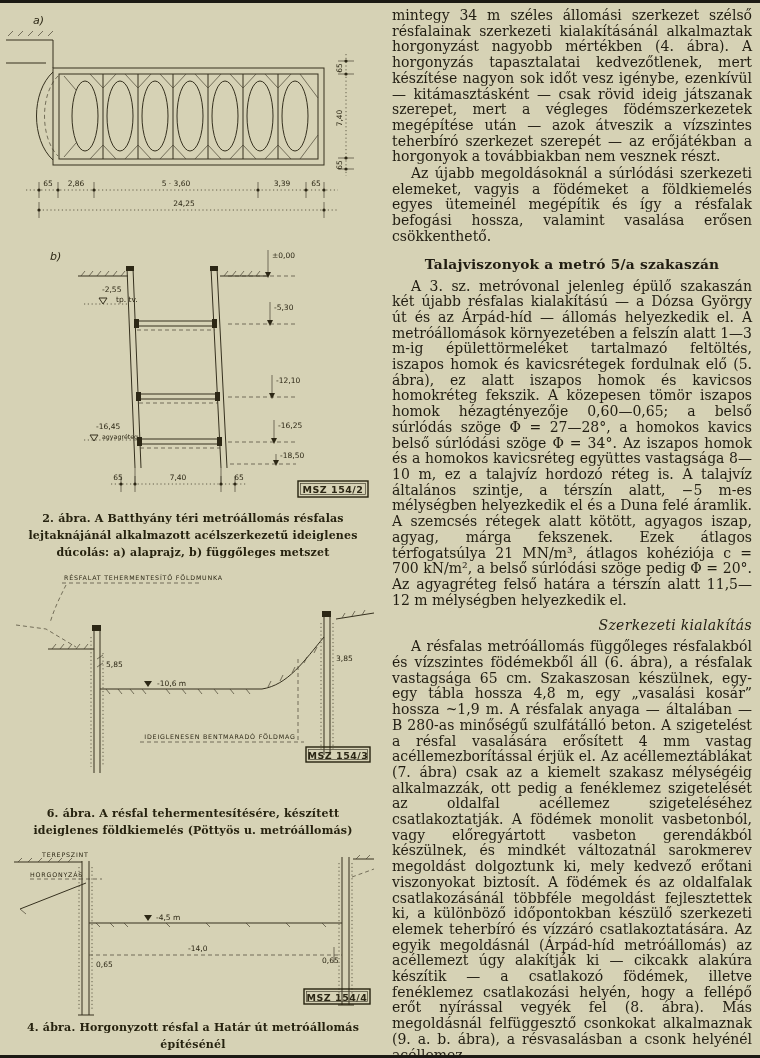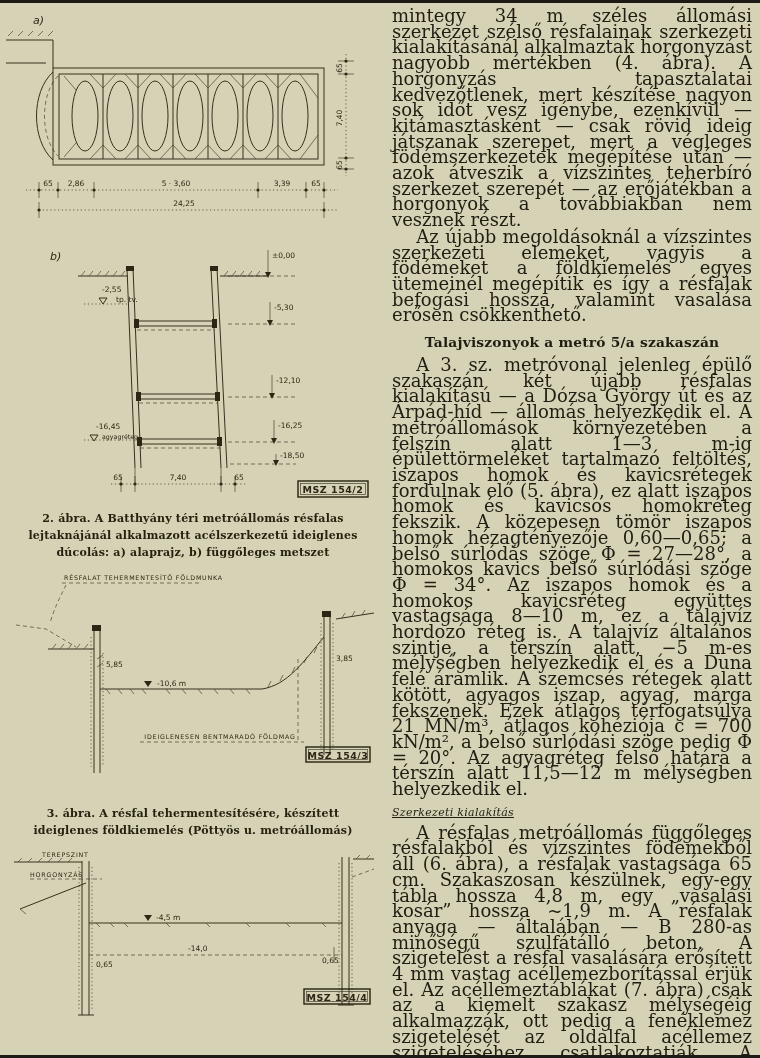--- a/index.html
+++ b/index.html
@@ -32,31 +32,31 @@
   .ink{fill:#2c2715;}
   text{fill:#2c2715;font-family:"DejaVu Sans", sans-serif;}
   .num{font-size:7.5px;}
   .hand{font-size:6.3px;letter-spacing:.8px;}
   .stampbox{fill:none;stroke:#26220f;stroke-width:1.4;}
   .stamptext{font-size:9.5px;font-weight:bold;letter-spacing:.5px;}
 
   
   .col-right p{
     margin:0;text-align:justify;
-    font-size:18px;line-height:15.7px;
+    font-size:14px;line-height:15.7px;
   }
   .col-right p.indent{text-indent:1.35em;}
   .col-right p + p{margin-top:1px;}
   .sect-heading{
     font-weight:bold;font-size:13.8px;text-align:center;
     margin:11px 0 7px 0;letter-spacing:.2px;
   }
   .sect-subheading{
-    font-style:italic;font-size:11px;text-align:left;
-    margin:9px 0 6px 0;letter-spacing:.3px;text-decoration:underline;
+    font-style:italic;font-size:14px;text-align:right;
+    margin:9px 0 6px 0;letter-spacing:.3px;
   }
 </style>
 </head>
 <body>
 
 <div class="scan-edge top"></div>
 
 <div class="page">
 
   <div class="col-left">
@@ -252,21 +252,21 @@
       <text x="214" y="172" class="hand" text-anchor="middle">IDEIGLENESEN BENTMARADÓ FÖLDMAG</text>
       <path class="dash" d="M134,175 H298"></path>
 
       <g>
         <rect x="300" y="180" width="64" height="15" class="stampbox"></rect>
         <rect x="302.5" y="182.5" width="59" height="10" class="thin"></rect>
         <text x="332" y="191.5" class="stamptext" text-anchor="middle">MSZ 154/3</text>
       </g>
     </svg>
 
-    <div class="fig-caption tight">3. ábra. A résfal tehermentesítésére, készített ideiglenes földkiemelés (Pöttyös u. metróállomás)</div>
+    <div class="fig-caption tight">6. ábra. A résfal tehermentesítésére, készített ideiglenes földkiemelés (Pöttyös u. metróállomás)</div>
 
     <svg class="fig" width="374" height="172" viewBox="0 0 374 172" style="margin-top:8px;">
 
       <text x="36" y="10" class="hand">TEREPSZINT</text>
       <path class="drawline" d="M8,15 H76 M347,12 H368"></path>
       <path class="thin" d="M12,15 l4,-4 M22,15 l4,-4 M32,15 l4,-4 M42,15 l4,-4 M52,15 l4,-4 M62,15 l4,-4 M350,12 l4,-4 M360,12 l4,-4"></path>
 
       <text x="24" y="30" class="hand">HORGONYZÁS</text>
       <path class="dash" d="M24,32 H96"></path>
       <path class="drawline" d="M80,36 L14,62"></path>
@@ -299,26 +299,27 @@
       <text x="90" y="120" class="num">0,65</text>
       <text x="316" y="116" class="num">0,65</text>
 
       <g>
         <rect x="298" y="142" width="66" height="15" class="stampbox"></rect>
         <rect x="300.5" y="144.5" width="61" height="10" class="thin"></rect>
         <text x="331" y="153.5" class="stamptext" text-anchor="middle">MSZ 154/4</text>
       </g>
     </svg>
 
+    <div class="fig-caption tight">4. ábra. Horgonyzott résfal a Határ út metróállomás építésénél</div>
 
   </div>
 
   <div class="col-right">
     <p>mintegy 34 m széles állomási szerkezet szélső résfalainak szerkezeti kialakításánál alkalmaztak horgonyzást nagyobb mértékben (4. ábra). A horgonyzás tapasztalatai kedvezőtlenek, mert készítése nagyon sok időt vesz igénybe, ezenkívül — kitámasztásként — csak rövid ideig játszanak szerepet, mert a végleges födémszerkezetek megépítése után — azok átveszik a vízszintes teherbíró szerkezet szerepét — az erőjátékban a horgonyok a továbbiakban nem vesznek részt.</p>
-    <p class="indent">Az újabb megoldásoknál a vízszintes szerkezeti elemeket, vagyis a födémeket a földkiemelés egyes ütemeinél megépítik és így a résfalak befogási hossza, valamint vasalása erősen csökkenthető.</p>
+    <p class="indent">Az újabb megoldásoknál a súrlódási szerkezeti elemeket, vagyis a födémeket a földkiemelés egyes ütemeinél megépítik és így a résfalak befogási hossza, valamint vasalása erősen csökkenthető.</p>
     <div class="sect-heading">Talajviszonyok a metró 5/a szakaszán</div>
     <p class="indent">A 3. sz. metróvonal jelenleg épülő szakaszán két újabb résfalas kialakítású — a Dózsa György út és az Árpád-híd — állomás helyezkedik el. A metróállomások környezetében a felszín alatt 1—3 m-ig épülettörmeléket tartalmazó feltöltés, iszapos homok és kavicsrétegek fordulnak elő (5. ábra), ez alatt iszapos homok és kavicsos homokréteg fekszik. A közepesen tömör iszapos homok hézagtényezője 0,60—0,65; a belső súrlódás szöge Φ = 27—28°, a homokos kavics belső súrlódási szöge Φ = 34°. Az iszapos homok és a homokos kavicsréteg együttes vastagsága 8—10 m, ez a talajvíz hordozó réteg is. A talajvíz általános szintje, a térszín alatt, −5 m-es mélységben helyezkedik el és a Duna felé áramlik. A szemcsés rétegek alatt kötött, agyagos iszap, agyag, márga fekszenek. Ezek átlagos térfogatsúlya 21 MN/m³, átlagos kohéziója c = 700 kN/m², a belső súrlódási szöge pedig Φ = 20°. Az agyagréteg felső határa a térszín alatt 11,5—12 m mélységben helyezkedik el.</p>
     <div class="sect-subheading">Szerkezeti kialakítás</div>
     <p class="indent">A résfalas metróállomás függőleges résfalakból és vízszintes födémekből áll (6. ábra), a résfalak vastagsága 65 cm. Szakaszosan készülnek, egy-egy tábla hossza 4,8 m, egy „vasalási kosár” hossza ~1,9 m. A résfalak anyaga — általában — B 280-as minőségű szulfátálló beton. A szigetelést a résfal vasalására erősített 4 mm vastag acéllemezborítással érjük el. Az acéllemeztáblákat (7. ábra) csak az a kiemelt szakasz mélységéig alkalmazzák, ott pedig a fenéklemez szigetelését az oldalfal acéllemez szigeteléséhez csatlakoztatják. A födémek monolit vasbetonból, vagy előregyártott vasbeton gerendákból készülnek, és mindkét változatnál sarokmerev megoldást dolgoztunk ki, mely kedvező erőtani viszonyokat biztosít. A födémek és az oldalfalak csatlakozásánál többféle megoldást fejlesztettek ki, a különböző időpontokban készülő szerkezeti elemek teherbíró és vízzáró csatlakoztatására. Az egyik megoldásnál (Árpád-híd metróállomás) az acéllemezt úgy alakítják ki — cikcakk alakúra készítik — a csatlakozó födémek, illetve fenéklemez csatlakozási helyén, hogy a fellépő erőt nyírással vegyék fel (8. ábra). Más megoldásnál felfüggesztő csonkokat alkalmaznak (9. a. b. ábra), a résvasalásban a csonk helyénél acéllemez-</p>
   </div>
 
 </div>
 
 <div class="scan-edge bottom"></div>
 

